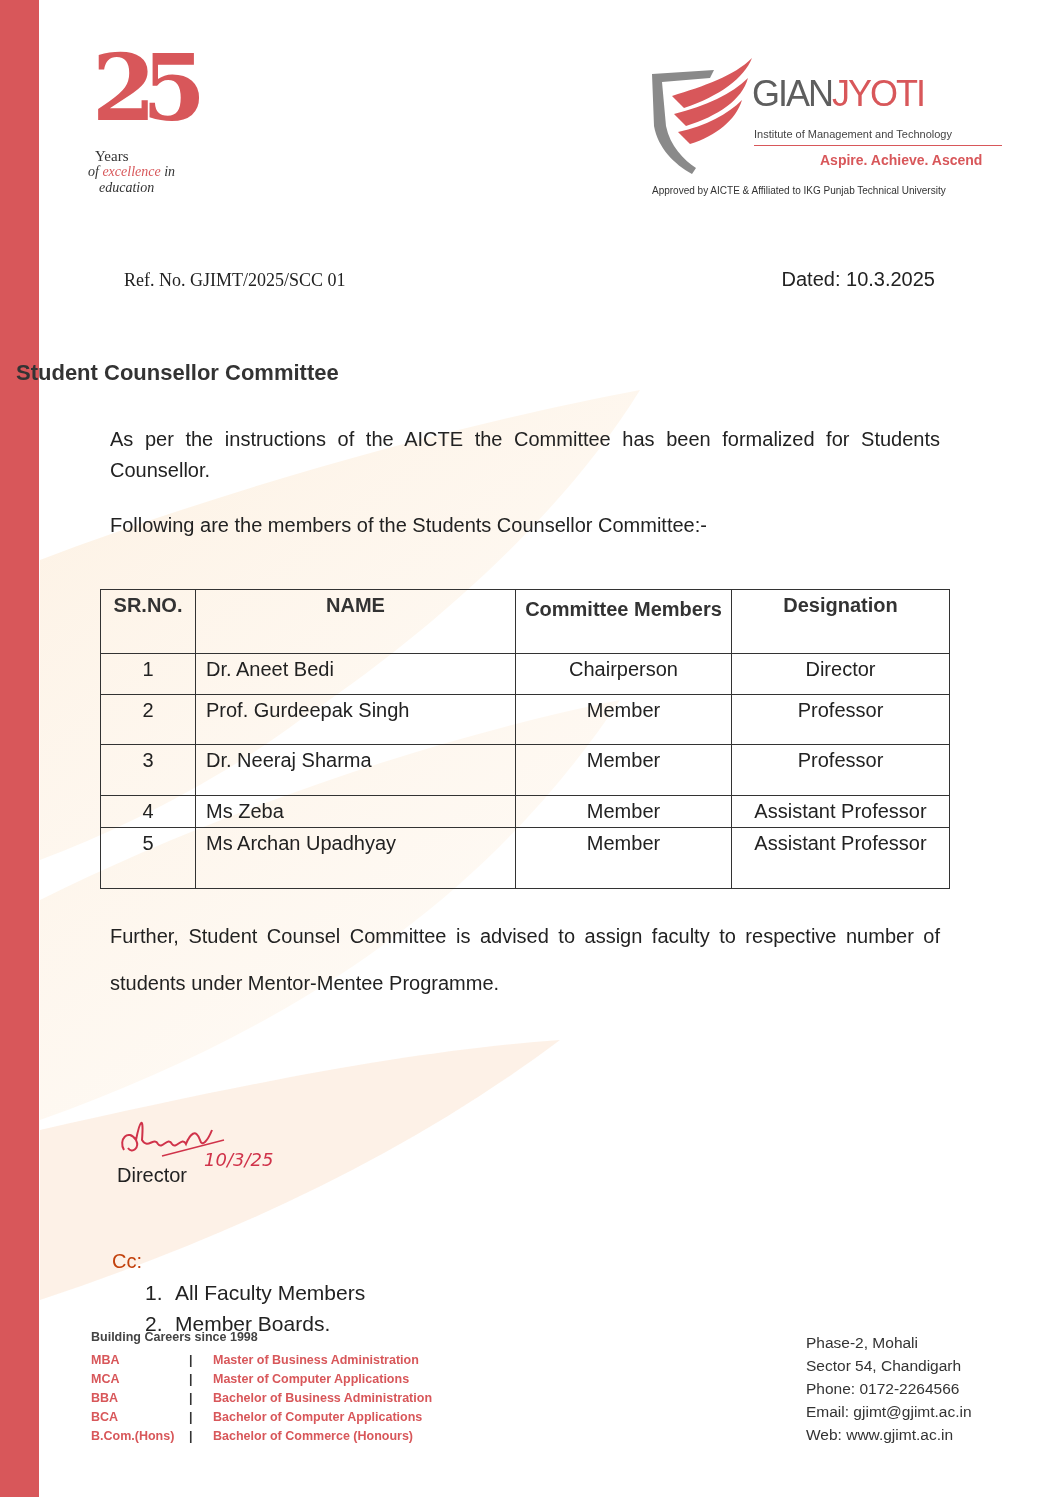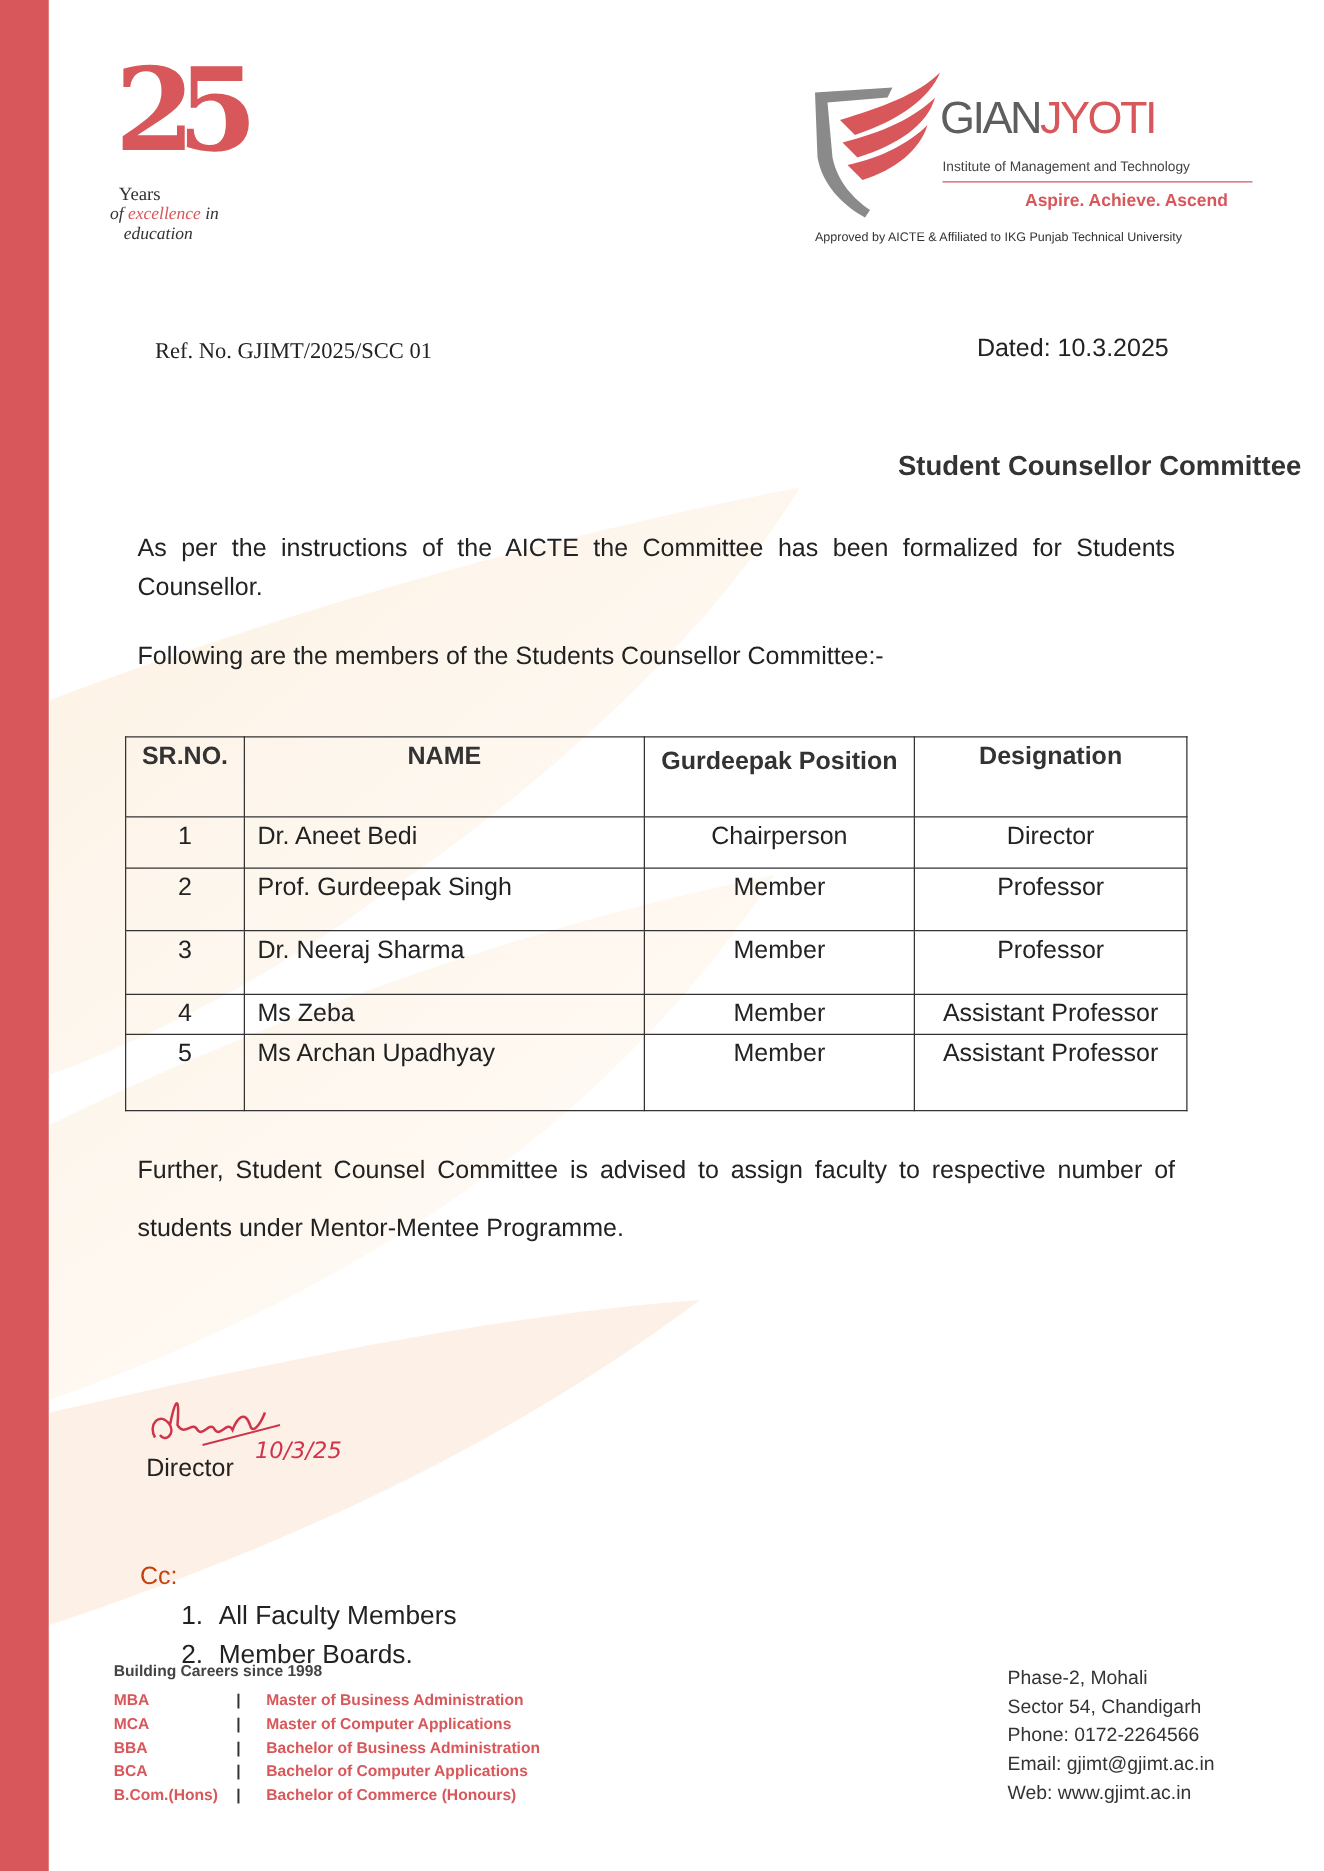--- a/index.html
+++ b/index.html
@@ -47,21 +47,21 @@
   .gj .brand .gian { color: #5e5e5e; }
   .gj .brand .jyoti { color: #d8575a; }
   .gj .inst { position: absolute; left: 114px; top: 72px; font-size: 11px; color: #444; white-space: nowrap; }
   .gj .rule { position: absolute; left: 114px; top: 89px; width: 248px; height: 1px; background: #d8575a; }
   .gj .tagline { position: absolute; left: 180px; top: 96px; font-size: 14px; font-weight: bold; color: #d8575a; white-space: nowrap; }
   .gj .approved { position: absolute; left: 12px; top: 129px; font-size: 10px; color: #333; white-space: nowrap; }
 
   .ref { position: absolute; left: 108px; top: 270px; font-family: "Liberation Serif", serif; font-size: 18px; color: #222; margin-left: 16px; }
   .dated { position: absolute; right: 124px; top: 268px; font-size: 20px; color: #222; }
 
-  .title { position: absolute; left: 0; width: 1041px; top: 360px; text-align: right; font-size: 22px; font-weight: bold; color: #333; }
+  .title { position: absolute; left: 0; width: 1041px; top: 360px; text-align: left; font-size: 22px; font-weight: bold; color: #333; padding-left: 16px; }
 
   .para1 {
     position: absolute; left: 110px; top: 424px; width: 830px;
     font-size: 20px; line-height: 31px; text-align: justify; color: #222;
   }
   .para2 { position: absolute; left: 110px; top: 514px; font-size: 20px; color: #222; }
 
   table.members {
     position: absolute; left: 100px; top: 589px; width: 850px;
     border-collapse: collapse; font-size: 20px; color: #222;
@@ -146,21 +146,21 @@
 <div class="title">Student Counsellor Committee</div>
 
 <div class="para1">As per the instructions of the AICTE the Committee has been formalized for Students Counsellor.</div>
 <div class="para2">Following are the members of the Students Counsellor Committee:-</div>
 
 <table class="members">
   <tbody>
       <tr class="hdr">
     <th class="c-sr">SR.NO.</th>
     <th class="c-name">NAME</th>
-    <th class="c-pos">Gurdeepak Position</th>
+    <th class="c-pos">Committee Members</th>
     <th class="c-des">Designation</th>
   </tr>
   <tr class="r1">
     <td class="sr">1</td>
     <td class="name">Dr. Aneet Bedi</td>
     <td class="pos">Chairperson</td>
     <td class="des">Director</td>
   </tr>
   <tr class="r2">
     <td class="sr">2</td>

